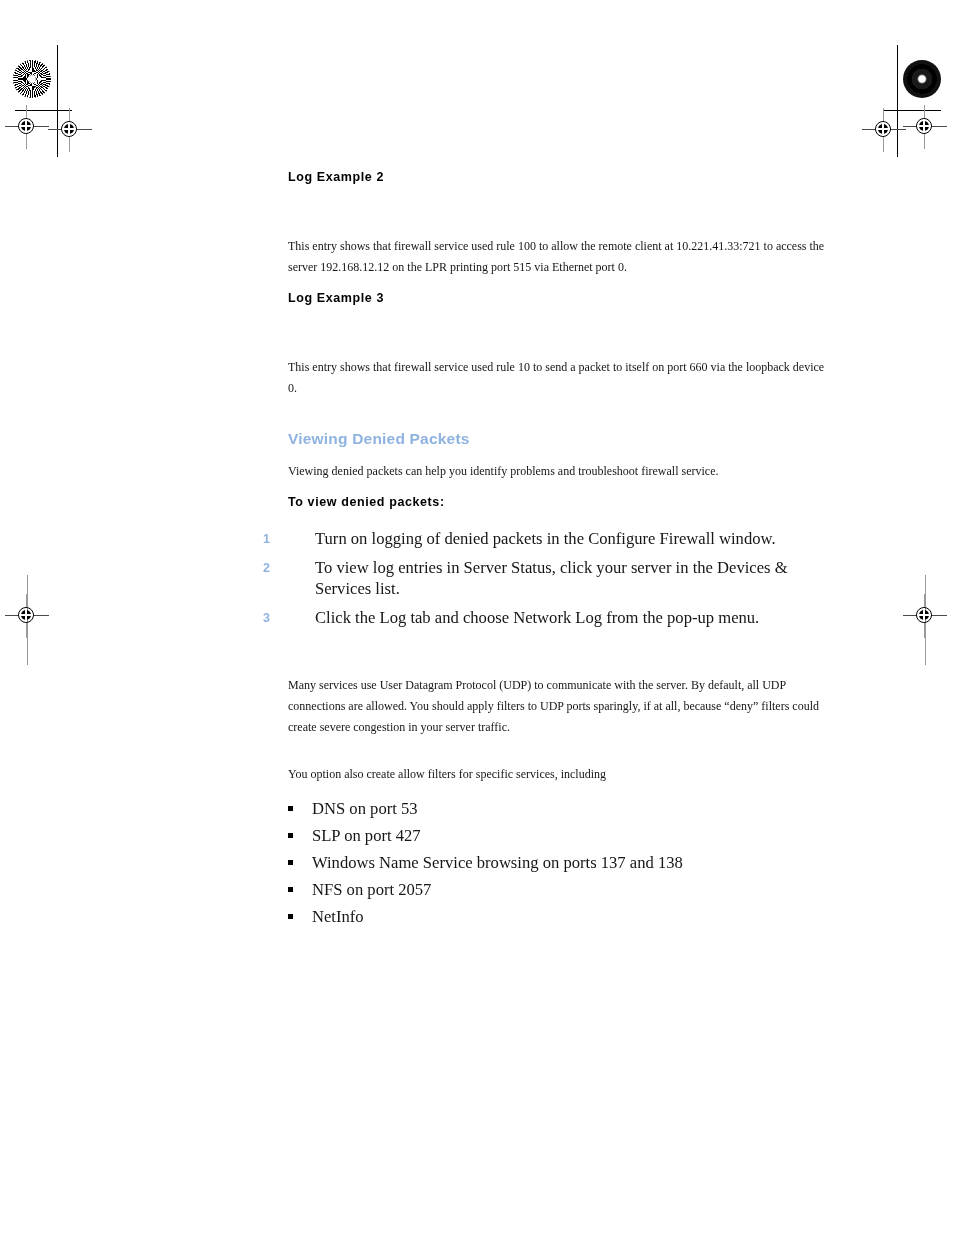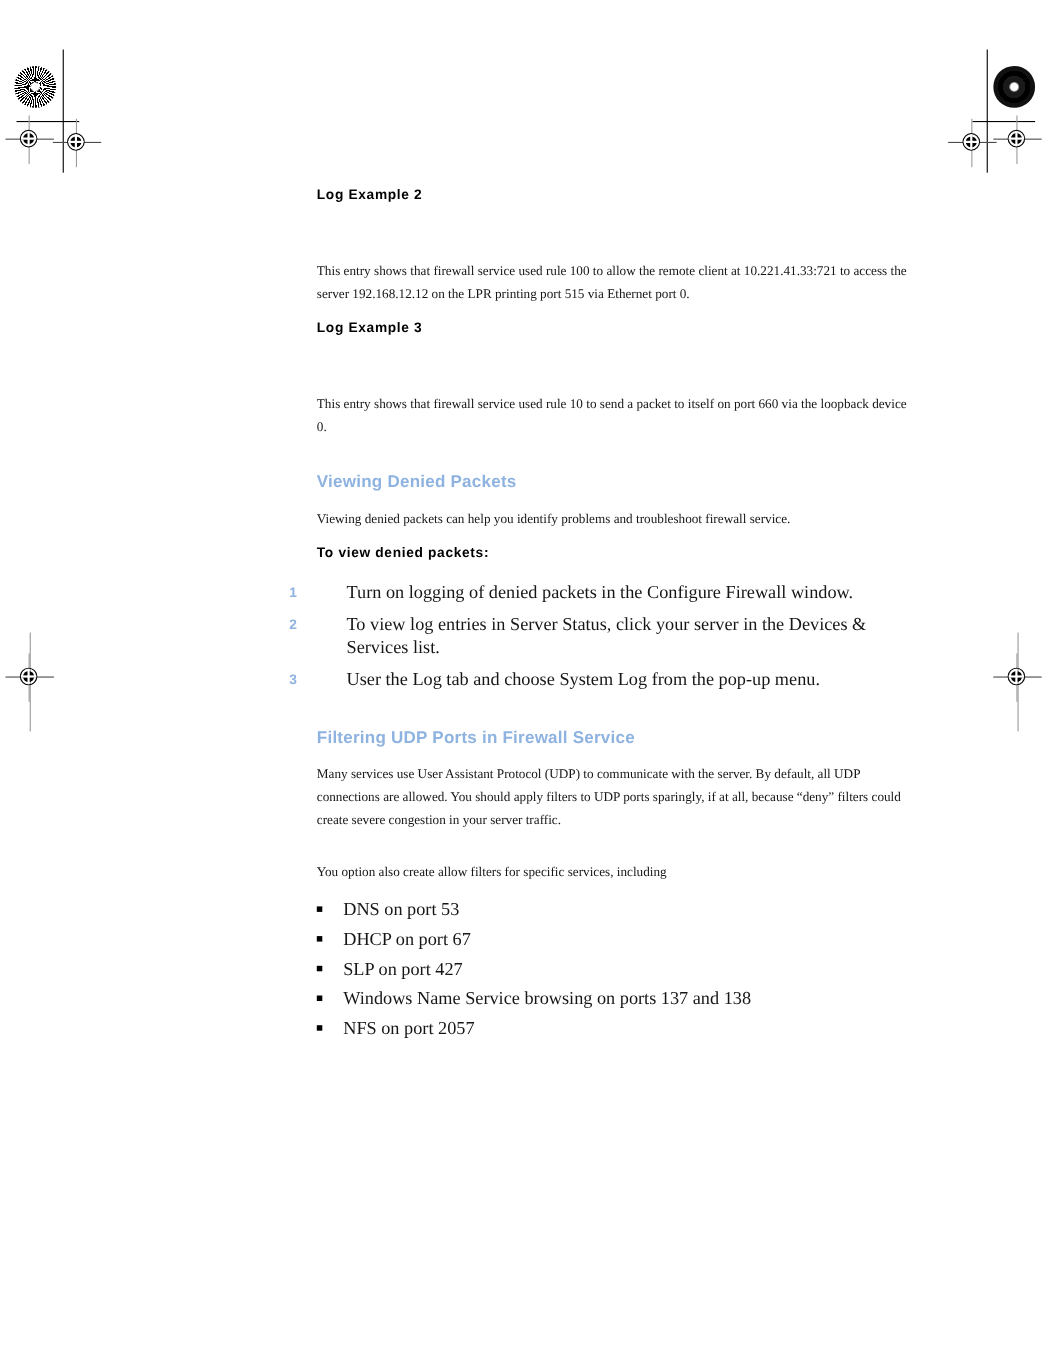--- a/index.html
+++ b/index.html
@@ -341,49 +341,44 @@
       <li>
         <span class="num">1</span>
         <span>Turn on logging of denied packets in the Configure Firewall window.</span>
       </li>
       <li>
         <span class="num">2</span>
         <span>To view log entries in Server Status, click your server in the Devices &amp; Services list.</span>
       </li>
       <li>
         <span class="num">3</span>
-        <span>User the Log tab and choose System Log from the pop-up menu.</span>
+        <span>Click the Log tab and choose Network Log from the pop-up menu.</span>
       </li>
     </ol>
 
     <div class="gap-lg"></div>
 
-    <h2 class="h-blue">Filtering UDP Ports in Firewall Service</h2>
-
-    <div class="gap-sm"></div>
-
-    <p class="body">Many services use User Assistant Protocol (UDP) to communicate with the server. By default, all UDP connections are allowed. You should apply filters to UDP ports sparingly, if at all, because “deny” filters could create severe congestion in your server traffic.</p>
+
+    <div class="gap-sm"></div>
+
+    <p class="body">Many services use User Datagram Protocol (UDP) to communicate with the server. By default, all UDP connections are allowed. You should apply filters to UDP ports sparingly, if at all, because “deny” filters could create severe congestion in your server traffic.</p>
 
     <div class="gap-sm"></div>
 
 
     <div class="gap-sm"></div>
 
     <p class="body">You option also create allow filters for specific services, including</p>
 
     <div class="gap-sm"></div>
 
     <ul class="bul-list">
       <li>
         <span class="sq"></span>
         <span>DNS on port 53</span>
-      </li>
-      <li>
-        <span class="sq"></span>
-        <span>DHCP on port 67</span>
       </li>
       <li>
         <span class="sq"></span>
         <span>SLP on port 427</span>
       </li>
       <li>
         <span class="sq"></span>
         <span>Windows Name Service browsing on ports 137 and 138</span>
       </li>
       <li>

